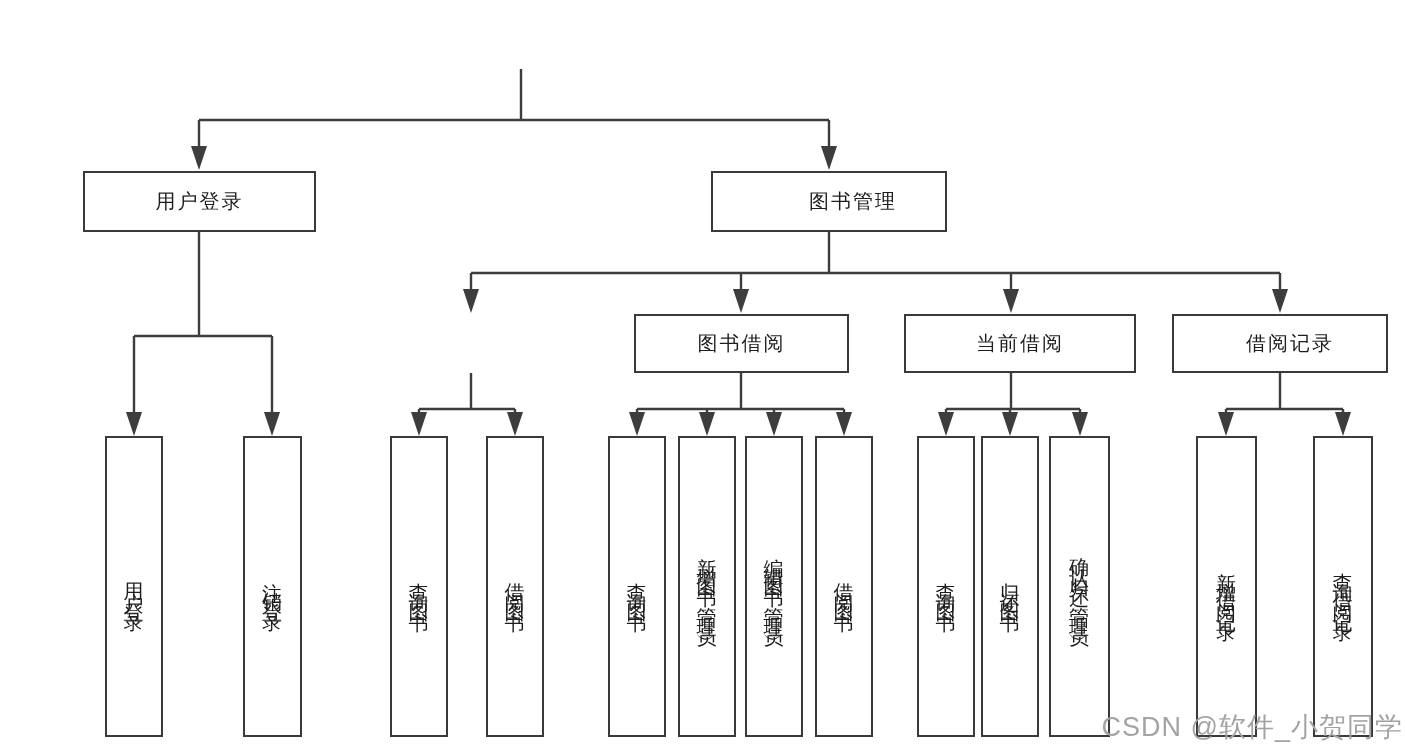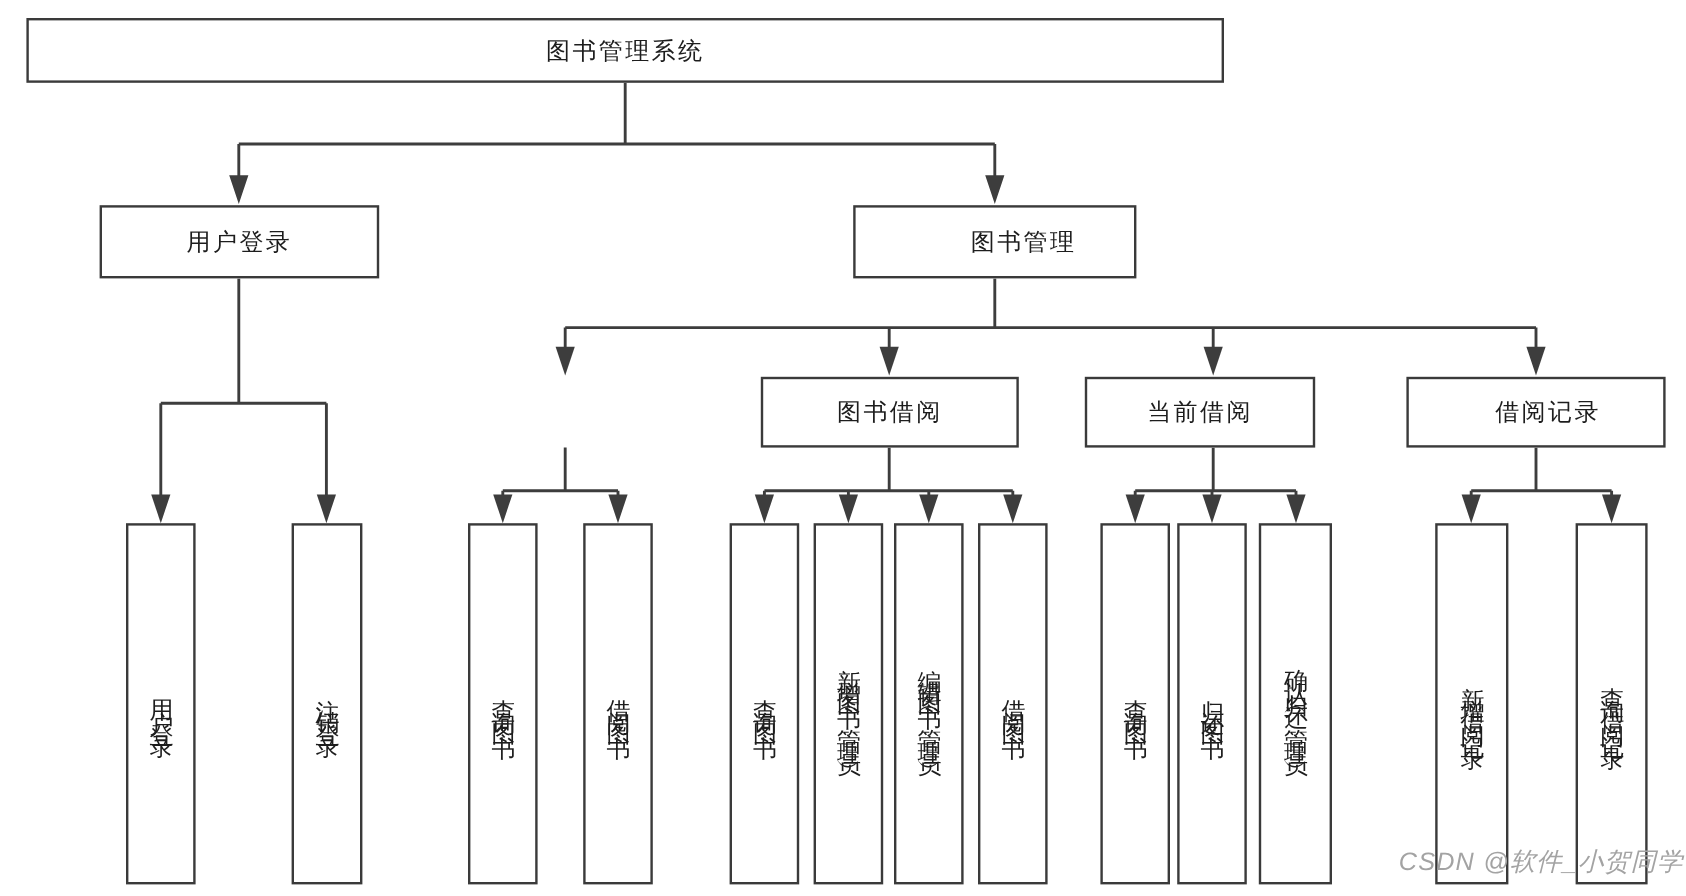--- a/index.html
+++ b/index.html
@@ -45,21 +45,21 @@
   .hnode {
     font-size: 20px;
     letter-spacing: 2px;
     white-space: nowrap;
   }
   .root-node  { left: 22px;  top: 15px;  width: 998px; height: 54px; }
   .l2a { left: 83px;  top: 171px; width: 233px; height: 61px; }
   .l2b { left: 711px; top: 171px; width: 236px; height: 61px; padding-left: 48px; }
   .l3a { left: 363px;  top: 314px; width: 216px; height: 59px; }
   .l3b { left: 634px;  top: 314px; width: 215px; height: 59px; }
-  .l3c { left: 904px;  top: 314px; width: 192px; height: 59px; }
+  .l3c { left: 904px;  top: 314px; width: 232px; height: 59px; }
   .l3d { left: 1172px; top: 314px; width: 216px; height: 59px; padding-left: 20px; }
   .leaf {
     top: 436px;
     width: 58px;
     height: 301px;
   }
   .leaf .vtext {
     writing-mode: vertical-rl;
     text-orientation: mixed;
     font-size: 20px;
@@ -76,27 +76,26 @@
   .leaf-3c { left: 745px; }
   .leaf-3d { left: 815px; }
   .leaf-4a { left: 917px; }
   .leaf-4b { left: 981px; }
   .leaf-4c { left: 1049px; width: 61px; }
   .leaf-5a { left: 1196px; width: 61px; }
   .leaf-5b { left: 1313px; width: 60px; }
   .watermark {
     position: absolute;
     right: 2px;
-    bottom: 15px;
-    font-size: 21px;
+    bottom: 2px;
+    font-size: 27px;
     color: var(--watermark);
     letter-spacing: 1px;
     white-space: nowrap;
     pointer-events: none;
-    font-style: italic;
   }
 </style>
 </head>
 <body>
 
 <div class="canvas">
 
   <svg class="connectors" viewBox="0 0 1405 747" xmlns="http://www.w3.org/2000/svg">
 
     <g>
@@ -140,23 +139,20 @@
       <polygon points="1072,412 1088,412 1080,436"></polygon>
     </g>
 
     <g>
       <path d="M1280,373 V409 M1226,409 H1343 M1226,409 V418 M1343,409 V418"></path>
       <polygon points="1218,412 1234,412 1226,436"></polygon>
       <polygon points="1335,412 1351,412 1343,436"></polygon>
     </g>
   </svg>
 
-  <div class="node hnode root-node">
-    <span>图书管理系统</span>
-  </div>
 
   <div class="node hnode l2a">
     <span>用户登录</span>
   </div>
   <div class="node hnode l2b">
     <span>图书管理</span>
   </div>
 
   <div class="node hnode l3b">
     <span>图书借阅</span>

